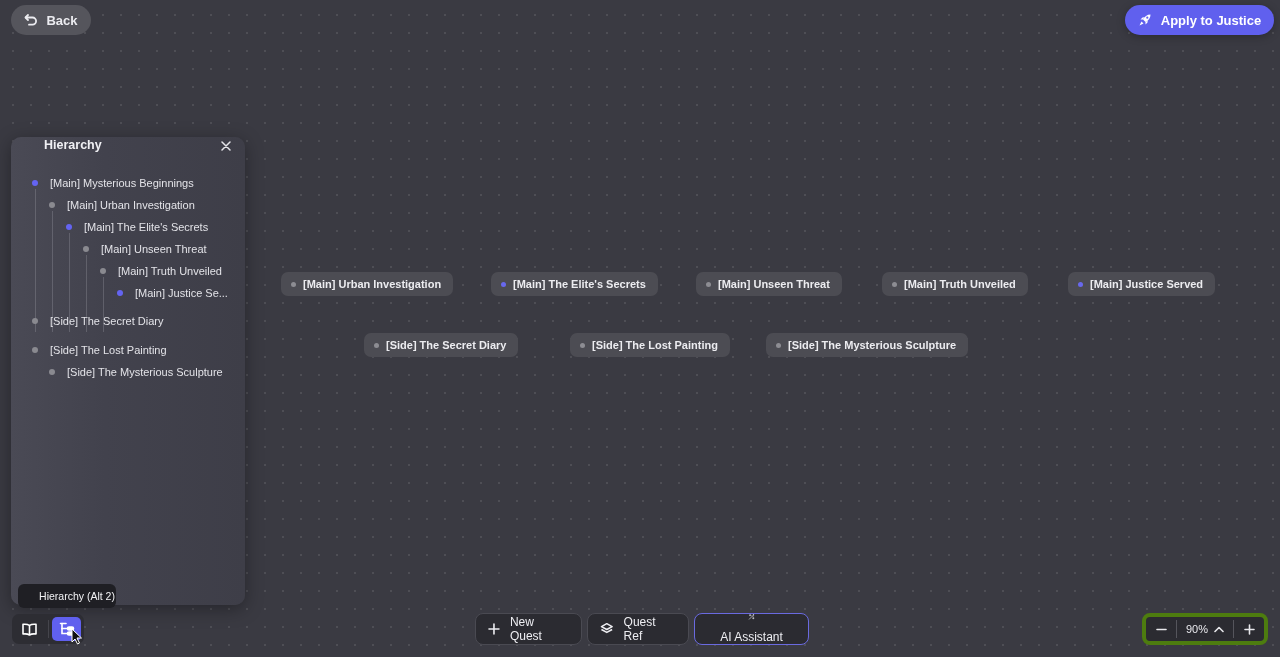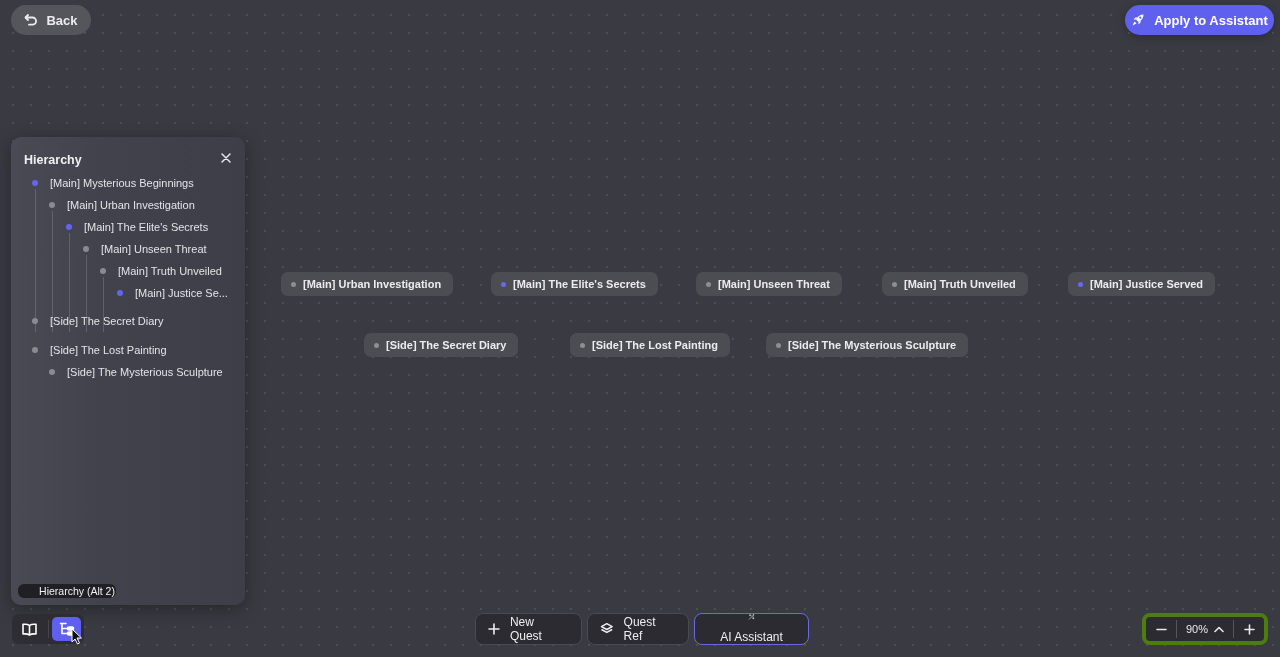--- a/index.html
+++ b/index.html
@@ -26,22 +26,22 @@
     color: #ffffff; font-size: 13px; font-weight: bold; cursor: pointer;
     box-shadow: 0 2px 8px rgba(0,0,0,0.25);
   }
   .panel {
     position: absolute; left: 11px; top: 137px; width: 234px; height: 468px;
     border-radius: 10px;
     background: linear-gradient(90deg, #4a4a55 0%, #42424d 40%, #3e3e48 100%);
     box-shadow: 0 4px 18px rgba(0,0,0,0.35);
   }
   .panel-header {
-    display: flex; justify-content: space-between; align-items: flex-end;
-    padding: 0 10px 0 13px; height: 30px; margin-top: 0;
+    display: flex; justify-content: space-between; align-items: flex-start;
+    padding: 0 10px 0 13px; height: 30px; margin-top: 0; margin-left: 20px;
   }
   .panel-title { font-size: 12.5px; font-weight: bold; color: #f0f0f4; margin-top: 1px; }
   .panel-close { width: 18px; height: 18px; display: flex; align-items: center; justify-content: center; cursor: pointer; }
   .tree { position: relative; height: 400px; }
   .tree-item {
     position: absolute; display: flex; align-items: center; gap: 12px;
     font-size: 11px; color: #e3e3e8; white-space: nowrap; cursor: pointer;
   }
   .tree-item .dot { width: 6px; height: 6px; border-radius: 50%; background: #8a8a90; flex: none; }
   .tree-item .dot.accent { background: #6464f2; }
@@ -49,21 +49,21 @@
 
   .node {
     position: absolute; height: 24px; border-radius: 7px; background: #4c4c53;
     display: flex; align-items: center; gap: 7px; padding: 0 12px 0 10px;
     font-size: 11px; font-weight: bold; color: #ececf0; white-space: nowrap; cursor: pointer;
   }
   .node .dot { width: 5px; height: 5px; border-radius: 50%; background: #8d8d93; flex: none; }
   .node .dot.accent { background: #6868ee; }
 
   .tooltip {
-    position: absolute; left: 18px; top: 584px; height: 14px; width: 98px;
+    position: absolute; left: 18px; top: 584px; height: 24px; width: 98px;
     background: #1f1f24; border-radius: 6px; color: #f2f2f4;
     font-size: 10.5px; display: flex; align-items: center; justify-content: center; padding-left: 20px;
   }
   .view-switch {
     position: absolute; left: 12px; top: 614px; width: 72px; height: 30px;
     border-radius: 7px; background: #2d2d33; display: flex; align-items: center; padding: 3px; gap: 4px;
   }
   .vs-btn { width: 30px; height: 24px; border-radius: 5px; display: flex; align-items: center; justify-content: center; cursor: pointer; }
   .vs-btn.active { background: #6060ee; }
   .vs-divider { width: 1px; height: 18px; background: #45454c; }
@@ -98,21 +98,21 @@
   <span>Back</span>
 </div>
 
 <div class="apply-btn">
   <svg width="14" height="14" viewBox="0 0 14 14">
     <path d="M12.5 1.5 C9 1.5 6.5 3.5 5 6.5 L7.5 9 C10.5 7.5 12.5 5 12.5 1.5 Z" fill="#fff"></path>
     <circle cx="9.3" cy="4.7" r="1.1" fill="#6060ee"></circle>
     <path d="M5 6.5 L2.5 6.5 L4.5 4.5 L6.5 4.3 Z M7.5 9 L7.5 11.5 L9.5 9.5 L9.7 7.5 Z" fill="#fff"></path>
     <path d="M3.5 8.5 L1.5 12.5 L5.5 10.5 Z" fill="#fff"></path>
   </svg>
-  <span>Apply to Assistant</span>
+  <span>Apply to Justice</span>
 </div>
 
 <div class="node" style="left:281px; top:272px;">
   <span class="dot"></span>
   <span>[Main] Urban Investigation</span>
 </div>
 <div class="node" style="left:491px; top:272px;">
   <span class="dot accent"></span>
   <span>[Main] The Elite's Secrets</span>
 </div>

